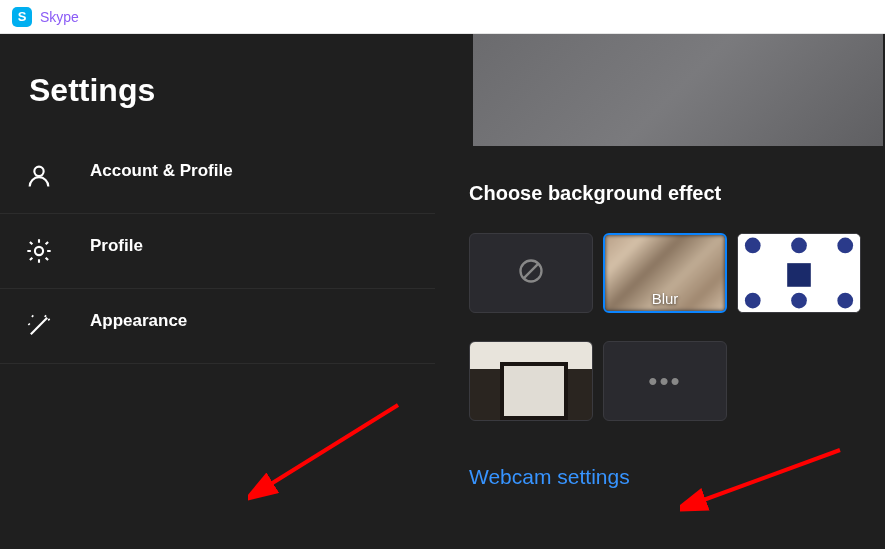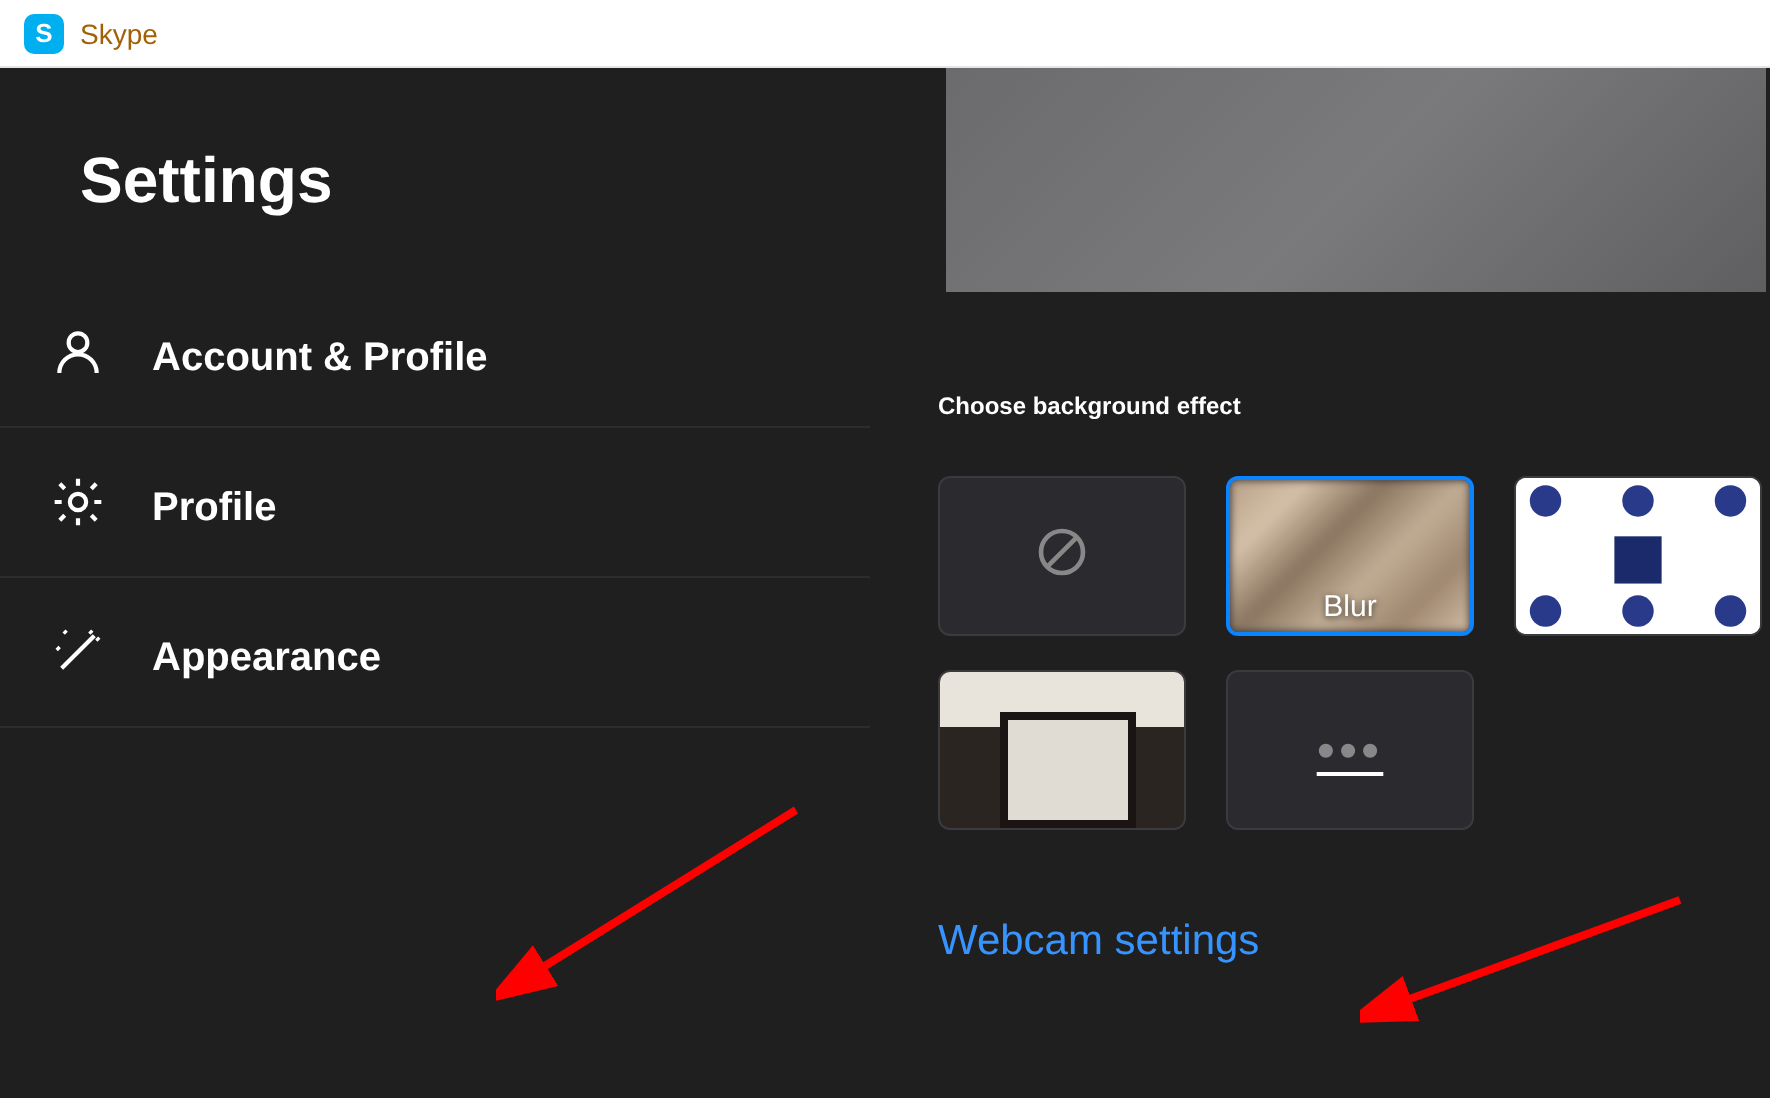--- a/index.html
+++ b/index.html
@@ -25,46 +25,46 @@
       border-radius: 5px;
       color: #fff;
       font-weight: bold;
       font-size: 13px;
       display: flex;
       align-items: center;
       justify-content: center;
       margin-right: 8px;
     }
     .titlebar-text {
-      color: #a16207;
+      color: #8b5cf6;
       font-size: 14px;
     }
     .main {
       display: flex;
       height: calc(100% - 34px);
     }
     .sidebar {
       width: 435px;
       background: #1f1f1f;
       color: #fff;
     }
     .sidebar-title {
       font-size: 32px;
       font-weight: 600;
-      padding: 38px 24px 30px 40px;
+      padding: 38px 24px 30px 29px;
     }
     .sidebar-item {
       display: flex;
-      align-items: flex-end;
+      align-items: flex-start;
       padding: 22px 24px;
       border-bottom: 1px solid rgba(255,255,255,0.06);
       cursor: pointer;
-      font-size: 20px;
+      font-size: 17px;
       font-weight: 600;
-      gap: 22px;
+      gap: 36px;
     }
     .sidebar-item.active {
       background: #2e2e33;
     }
     .sidebar-item .icon {
       width: 30px;
       height: 30px;
       display: flex;
       align-items: center;
       justify-content: center;
@@ -76,30 +76,29 @@
       padding: 0 0 0 34px;
       position: relative;
     }
     .video-preview {
       height: 112px;
       background: linear-gradient(135deg, #6b6b6e 0%, #7a7a7d 50%, #5f5f62 100%);
       margin-left: 4px;
       margin-right: 2px;
     }
     .section-title {
-      font-size: 12px;
+      font-size: 20px;
       font-weight: 600;
-      margin-top: 50px;
+      margin-top: 36px;
       margin-bottom: 28px;
     }
     .effects-row {
       display: flex;
-      gap: 20px;
-      margin-bottom: 17px;
-      text-decoration: underline;
+      gap: 10px;
+      margin-bottom: 28px;
     }
     .effect-tile {
       width: 124px;
       height: 80px;
       border-radius: 6px;
       background: #2a2a2f;
       border: 1px solid #3a3a3f;
       display: flex;
       align-items: center;
       justify-content: center;

